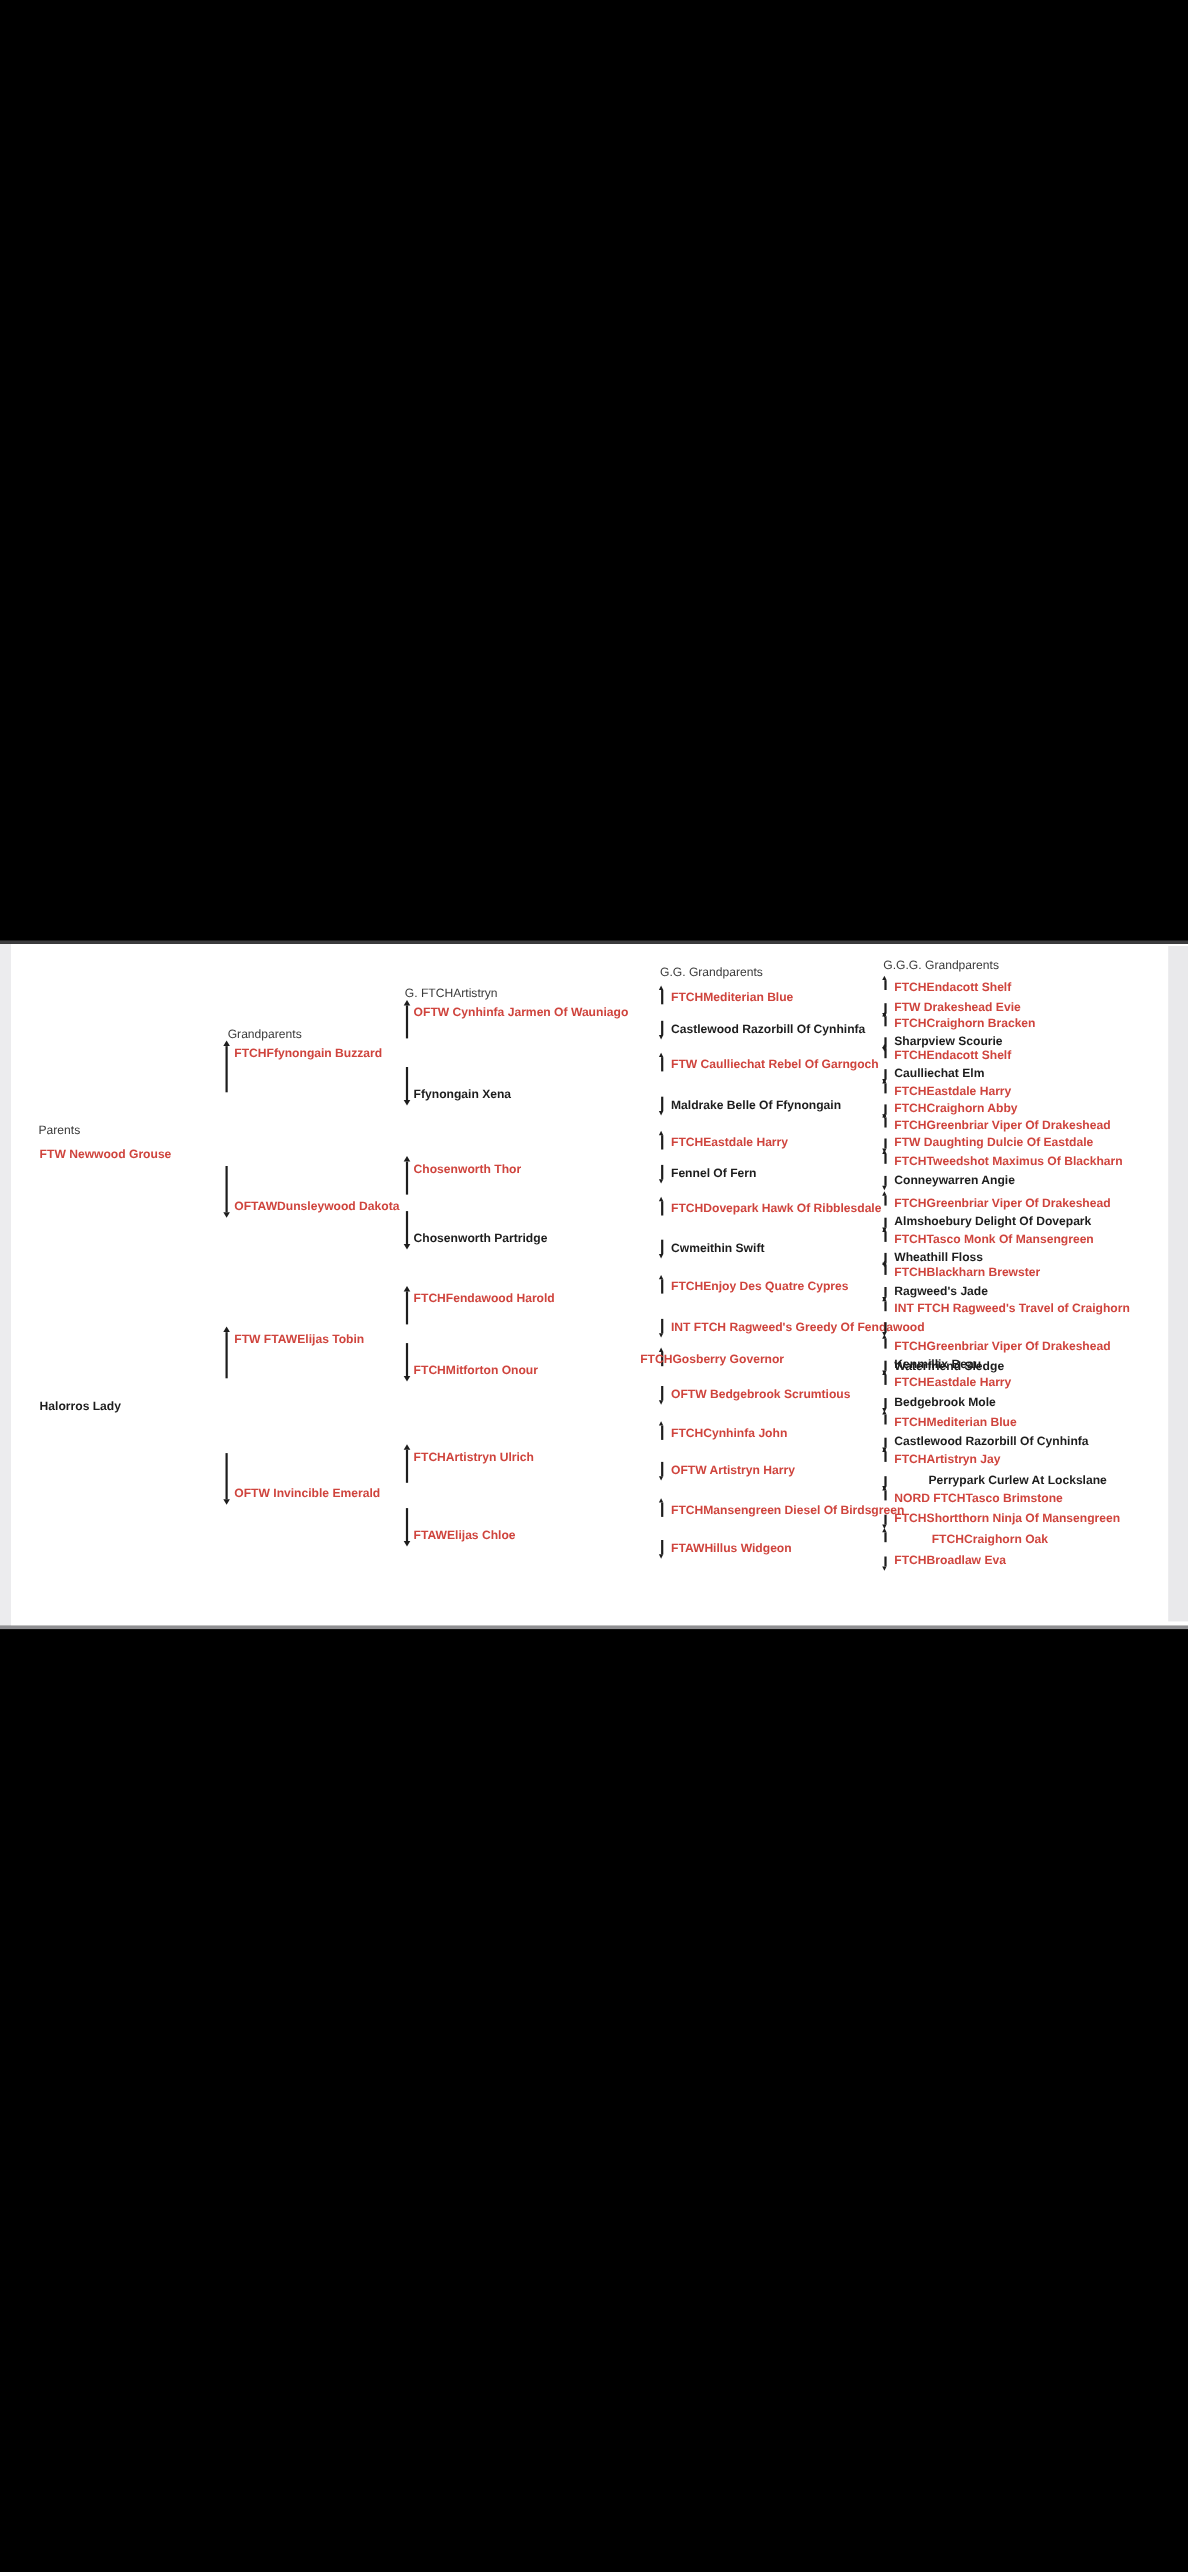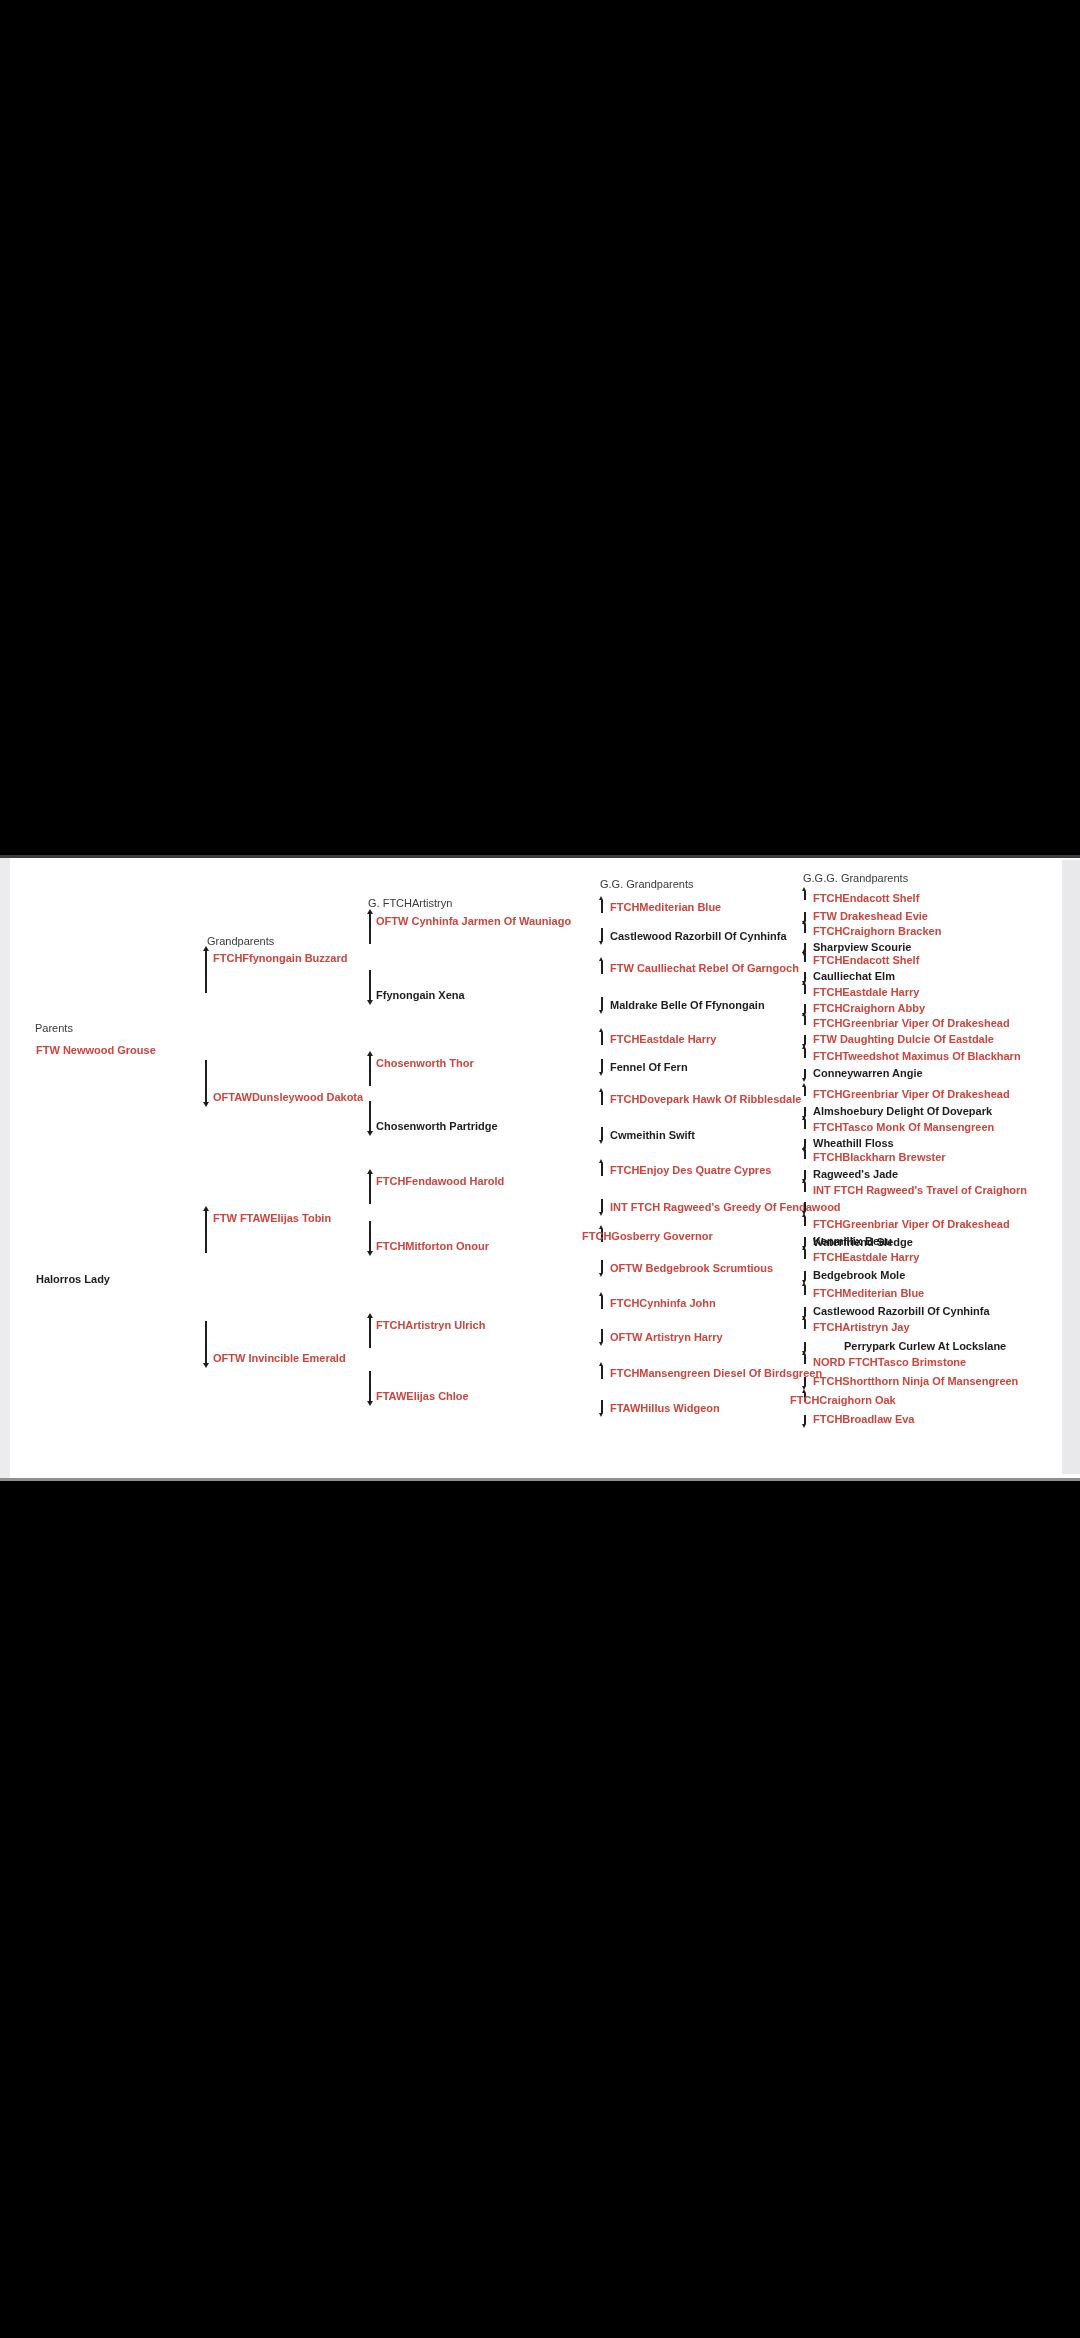--- a/index.html
+++ b/index.html
@@ -155,19 +155,19 @@
       <div class="entry black" style="left: 813px; top: 1305px; color: rgb(29, 29, 29);">Castlewood Razorbill Of Cynhinfa</div>
       <div class="aline up sm" style="left: 804px; top: 1320px; height: 9px;"></div>
       <div class="entry red" style="left: 813px; top: 1321px; color: rgb(207, 68, 61);">FTCHArtistryn Jay</div>
       <div class="aline down sm" style="left: 804px; top: 1342px; height: 9px;"></div>
       <div class="entry black" style="left: 813px; top: 1340px; color: rgb(29, 29, 29); margin-left: 31px;">Perrypark Curlew At Lockslane</div>
       <div class="aline up sm" style="left: 804px; top: 1355px; height: 9px;"></div>
       <div class="entry red" style="left: 813px; top: 1356px; color: rgb(207, 68, 61);">NORD FTCHTasco Brimstone</div>
       <div class="aline down sm" style="left: 804px; top: 1377px; height: 9px;"></div>
       <div class="entry red" style="left: 813px; top: 1375px; color: rgb(207, 68, 61);">FTCHShortthorn Ninja Of Mansengreen</div>
       <div class="aline up sm" style="left: 804px; top: 1393px; height: 9px;"></div>
-      <div class="entry red" style="left: 770px; top: 1394px; color: rgb(207, 68, 61); padding-left: 20px;">FTCHCraighorn Oak</div>
+      <div class="entry red" style="left: 827px; top: 1394px; color: rgb(207, 68, 61); padding-left: 20px;">FTCHCraighorn Oak</div>
       <div class="aline down sm" style="left: 804px; top: 1415px; height: 9px;"></div>
       <div class="entry red" style="left: 813px; top: 1413px; color: rgb(207, 68, 61);">FTCHBroadlaw Eva</div>
     </div>
 
 
 </div>
 
 </body></html>

